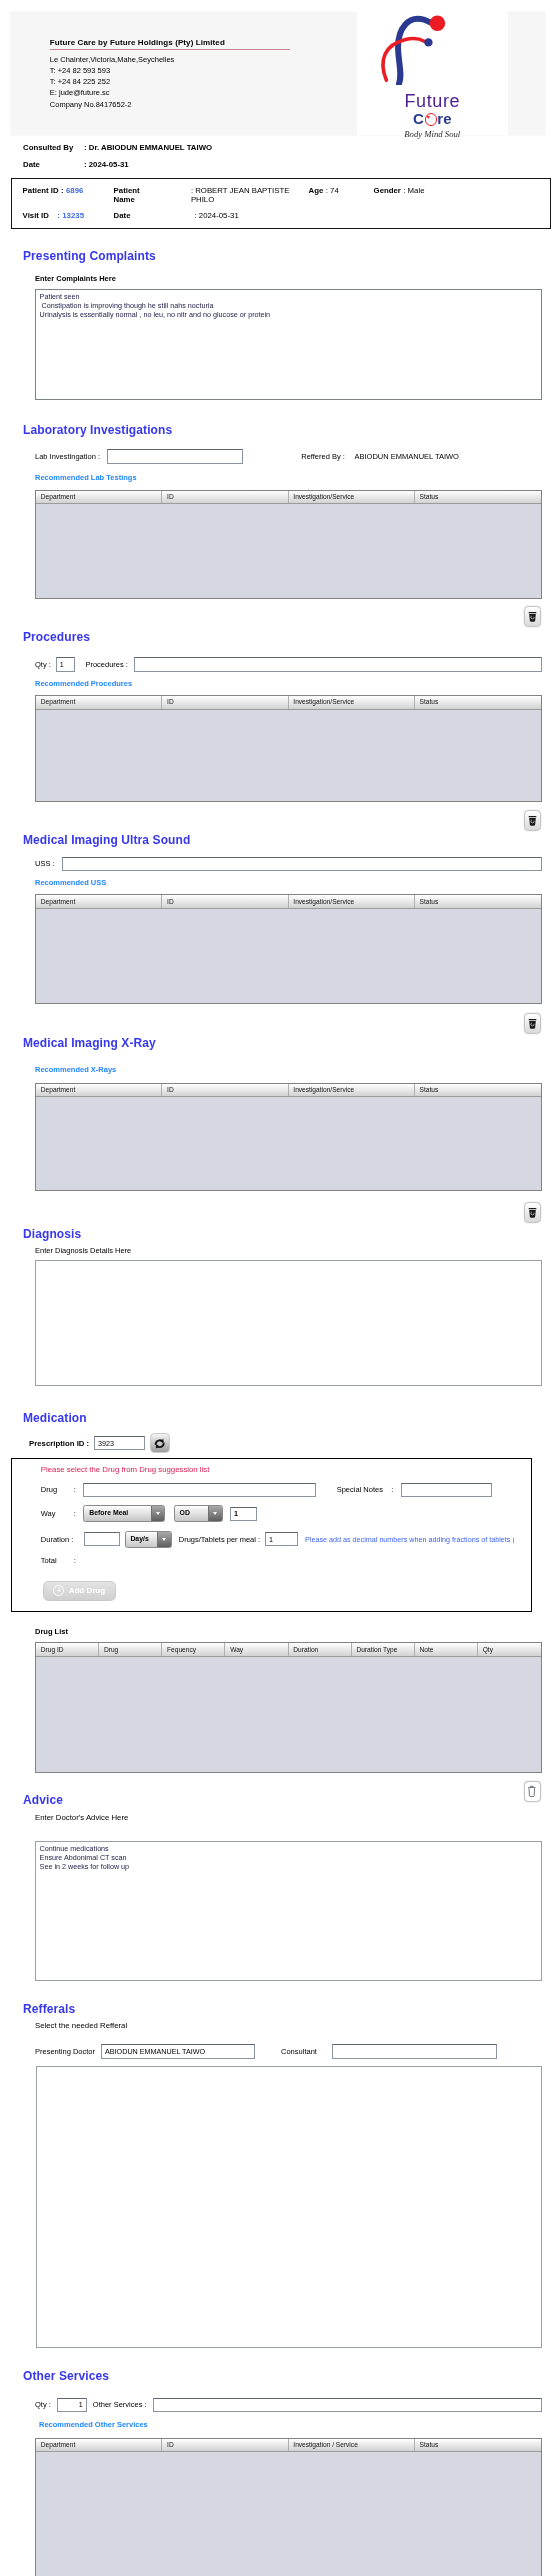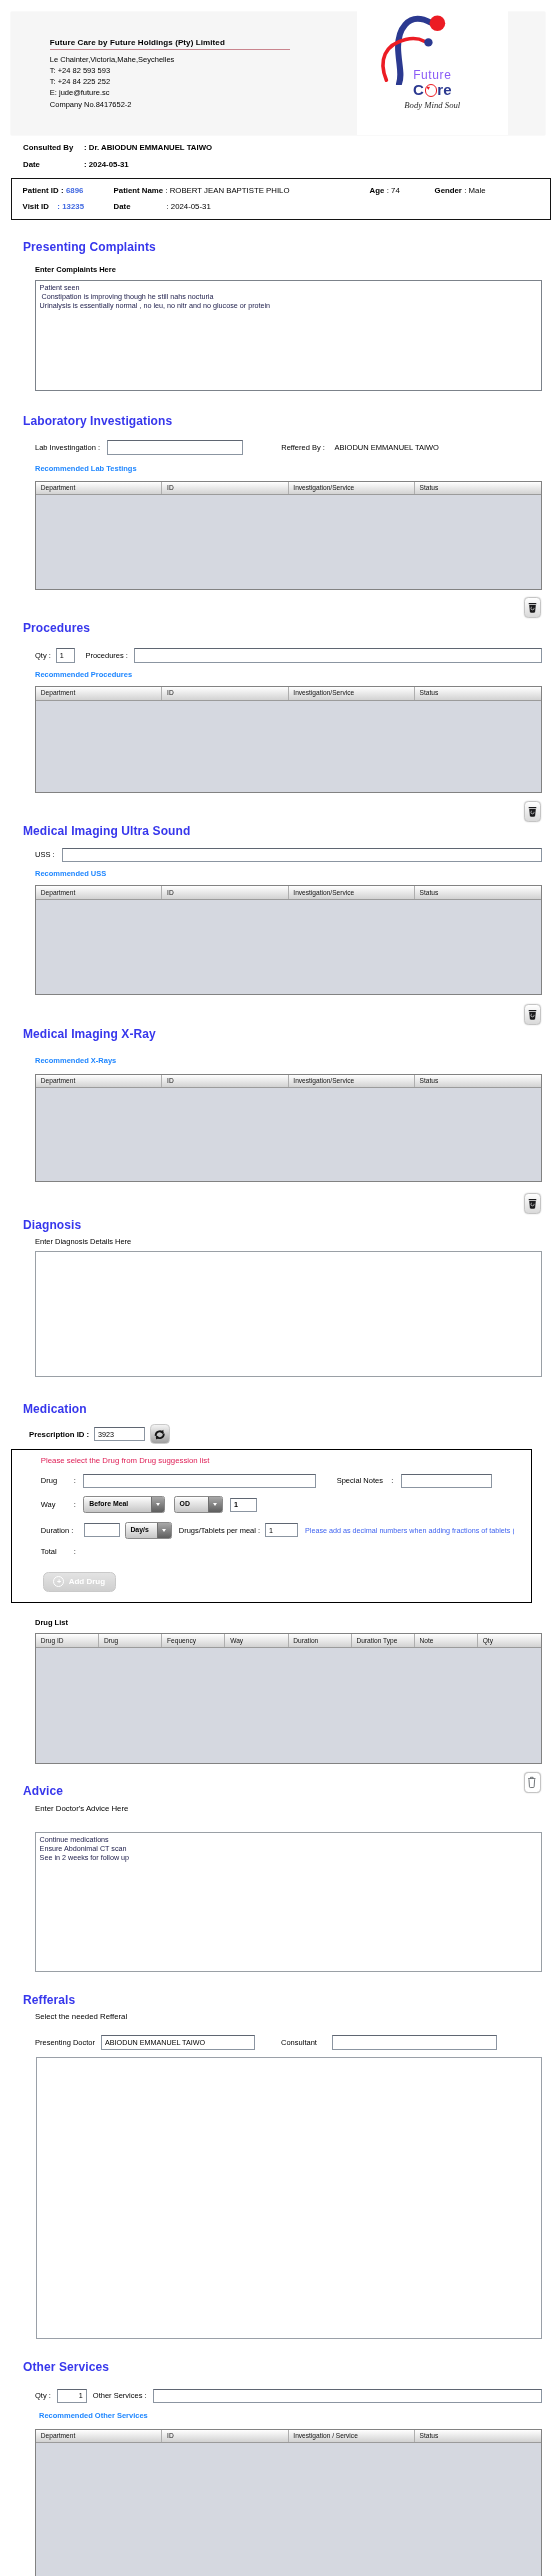--- a/index.html
+++ b/index.html
@@ -11,37 +11,37 @@
   .page{position:absolute;inset:0;}
 
   
   .header-panel{margin:12px 6px 0 10.8px;width:534px;height:123px;background:#f6f6f6;position:relative;box-shadow:0 0 1.2px #e0e0e0;}
   .company{position:absolute;left:39px;top:26px;}
   .company-name{font-size:8px;font-weight:bold;letter-spacing:0.1px;}
   .company-underline{height:1.2px;background:#c9858e;width:240px;margin:1.8px 0 3.6px 0;}
   .company-line{font-size:7.5px;line-height:1.5;}
   .logo-box{position:absolute;right:37px;top:-1.2px;width:151px;height:124px;background:#ffffff;text-align:center;}
   .logo-swoosh{position:absolute;left:21.5px;top:2.4px;}
-  .logo-word1{margin-top:58px;font-size:12px;color:#8b5cf6;letter-spacing:0.6px;line-height:1;position:relative;}
+  .logo-word1{margin-top:81px;font-size:18px;color:#4c1d95;letter-spacing:0.6px;line-height:1;position:relative;}
   .logo-word2{font-size:15px;font-weight:bold;color:#2b3990;line-height:1.15;position:relative;}
   .heart-a{display:inline-block;width:10.2px;height:10.2px;border:1.8px solid #ec1c24;border-radius:50%;vertical-align:-1.8px;position:relative;margin:0 0.6px;}
   .heart-a span{position:absolute;left:0.9px;top:0px;font-size:6px;color:#ec1c24;}
   .logo-tagline{font-family:"Liberation Serif", serif;font-style:italic;font-size:8.7px;color:#2a2a2a;margin-top:1.8px;}
 
   
   .consult-row{display:flex;margin:7.8px 0 0 23px;font-weight:bold;font-size:7.8px;}
   .consult-label{width:61px;}
   .patient-box{margin:9px 0 0 10.8px;width:521px;border:1.2px solid #141414;padding:6.6px 6px 7.8px 10.8px;font-size:7.8px;}
   .p-row{display:flex;margin-top:1.2px;}
   .p-row + .p-row{margin-top:6.6px;}
   .p-lbl{font-weight:bold;}
   .p-val{font-weight:normal;margin-left:2.4px;}
   .p-id{color:#4169e1;font-weight:bold;margin-left:2.4px;}
   .pc1{width:91px;display:flex;}
-  .pc2{width:256px;display:flex;}
+  .pc2{width:195px;display:flex;gap:28px;}
   .pc3{width:65px;display:flex;}
   .pc4{display:flex;}
 
   
   .sec-title{margin:0 0 0 23px;font-size:12px;font-weight:bold;color:#3737ec;letter-spacing:0.1px;}
   .sub-label{margin-left:35px;font-weight:bold;font-size:7.5px;}
   .link-label{margin-left:35px;font-weight:bold;font-size:7.5px;color:#1e86ff;}
   .txtarea{display:block;margin-left:35px;width:498px;height:105px;border:0.6px solid #7c828a;
     font-family:"Liberation Sans", sans-serif;font-size:7.2px;color:#22224e;padding:1.8px 3.6px;resize:none;background:#fff;}
   .tb{box-sizing:border-box;height:14.3px;border:0.6px solid #8b95a1;border-top-color:#5f6672;background:#fff;
@@ -162,21 +162,21 @@
   <div class="sec-title" style="margin-top:20.3px">Presenting Complaints</div>
   <div class="sub-label" style="margin-top:10.8px">Enter Complaints Here</div>
   <textarea class="txtarea" style="margin-top: 6px; height: 106px;" spellcheck="false">Patient seen
  Constipation is improving though he still nahs nocturia
 Urinalysis is essentially normal , no leu, no nitr and no glucose or protein</textarea>
 
   <div class="sec-title" style="margin-top:23px">Laboratory  Investigations</div>
   <div class="form-row" style="margin-top:12px">
     <span class="flbl">Lab Investingation :</span>
     <input class="tb" style="width: 136px; margin-left: 7.2px;" value="">
-    <span class="flbl" style="margin-left:38px">Reffered By :</span>
+    <span class="flbl" style="margin-left:58px">Reffered By :</span>
     <span class="flbl" style="margin-left:9.6px">ABIODUN EMMANUEL TAIWO</span>
   </div>
   <div class="link-label" style="margin-top:9.6px">Recommended Lab Testings</div>
   <div class="itable" style="margin-top:7.2px">
     <div class="hd">
       <div class="hc c25">Department</div>
       <div class="hc c25">ID</div>
       <div class="hc c25">Investigation/Service</div>
       <div class="hc c25">Status</div>
     </div>

